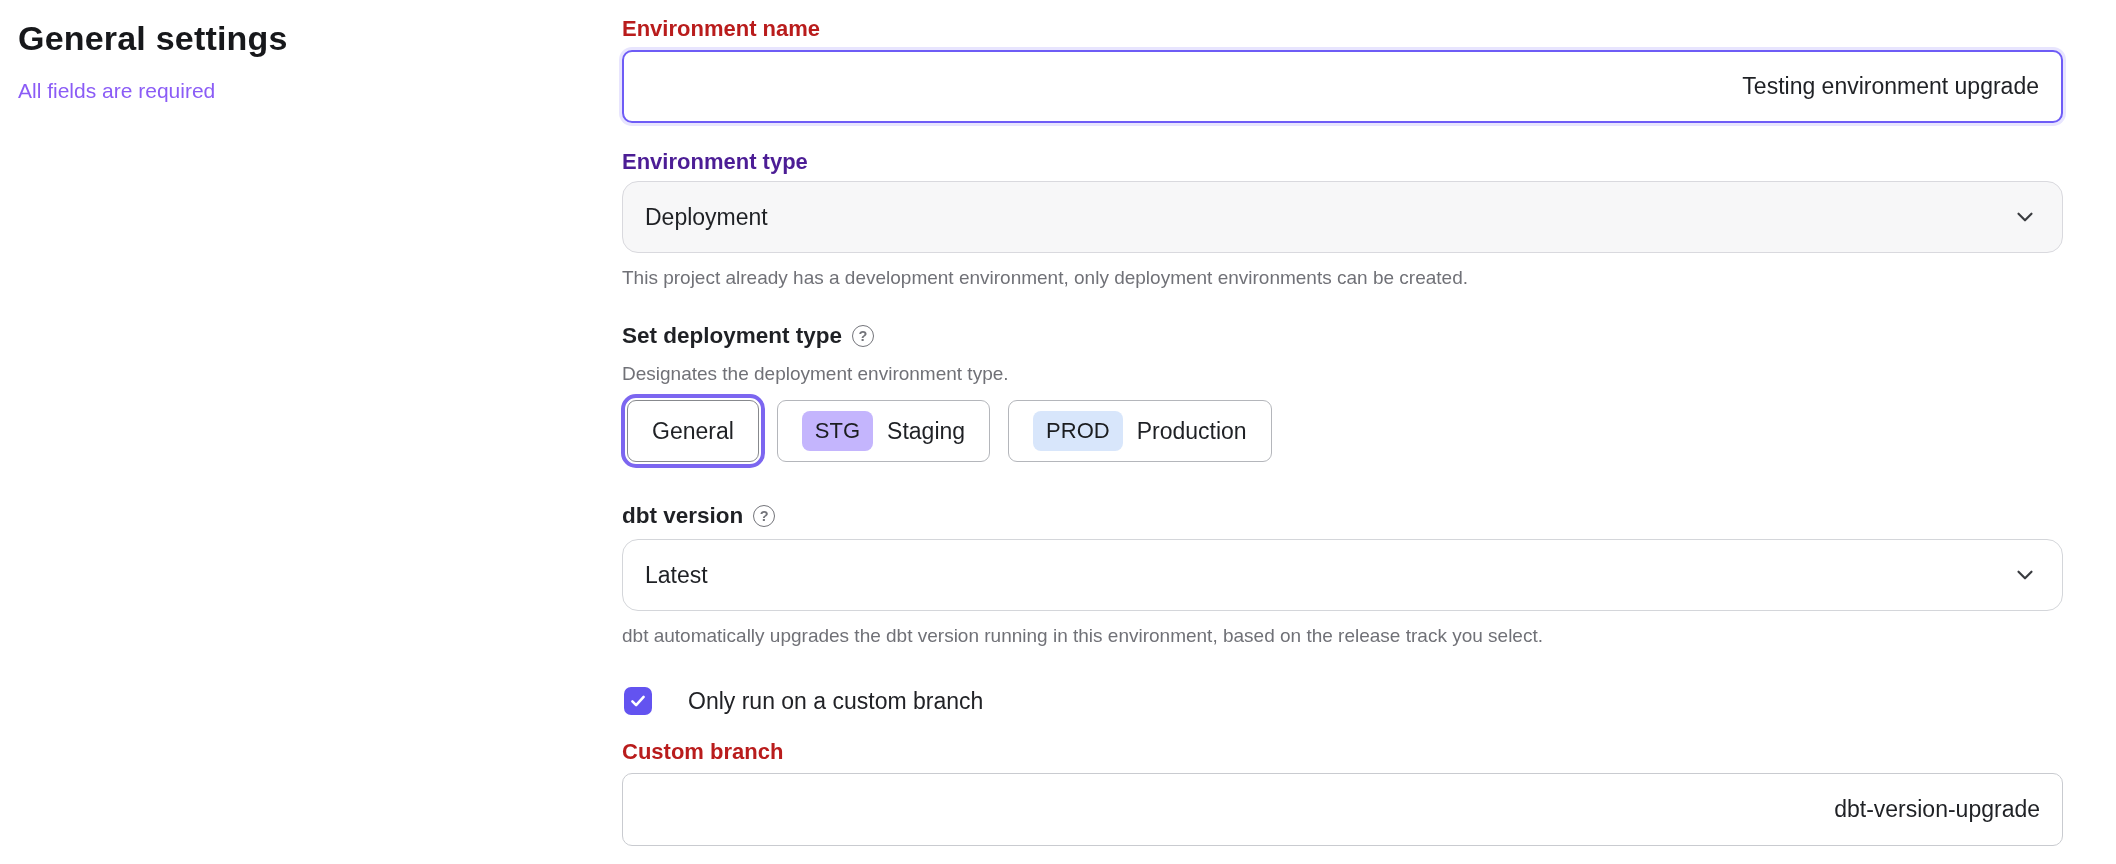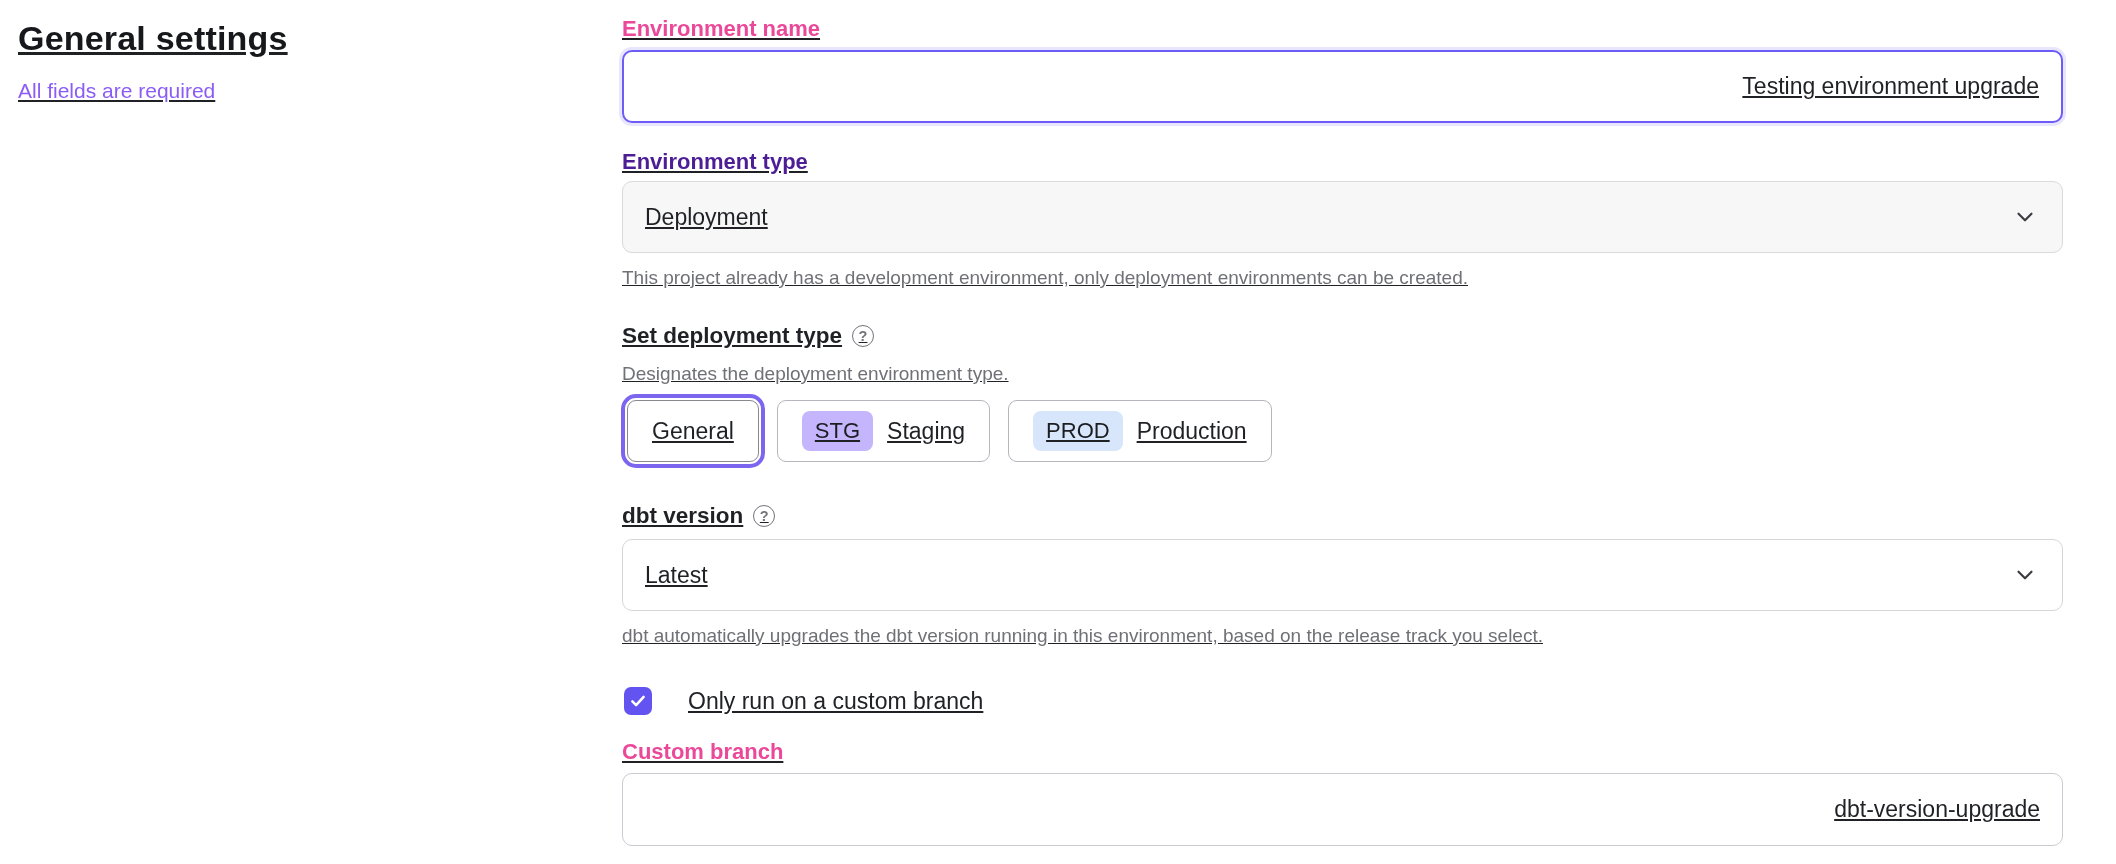--- a/index.html
+++ b/index.html
@@ -7,36 +7,35 @@
     width: 2116px; height: 864px;
     background: #ffffff;
     font-family: "Liberation Sans", "DejaVu Sans", sans-serif;
     color: #1f2125;
     overflow: hidden;
   }
   .page {
     display: flex;
     width: 2116px; height: 864px;
     padding: 14px 36px 20px 18px;
-    text-decoration: underline;
   }
   
   .left-col { width: 604px; flex: 0 0 auto; padding-top: 4px; }
   .page-title {
     font-size: 34px; font-weight: 700; letter-spacing: 0.2px;
     color: #17181b; line-height: 1.2;
   }
   .page-subtitle {
     margin-top: 20px;
     font-size: 21px; color: #8b5cf6; font-weight: 400;
   }
   
   .form-col { width: 1441px; flex: 0 0 auto; padding-top: 2px; }
   .field-label {
-    font-size: 22px; font-weight: 600; color: #ec4899;
+    font-size: 22px; font-weight: 600; color: #b91c1c;
     line-height: 26px;
   }
   .field-label.disabled { color: #4c1d95; }
   .section-label {
     font-size: 22.5px; font-weight: 700; color: #1f2125;
     line-height: 30px; display: flex; align-items: center; gap: 10px;
   }
   .help-icon {
     display: inline-flex; align-items: center; justify-content: center;
     width: 22px; height: 22px; border-radius: 50%;
@@ -56,21 +55,21 @@
     text-align: right;
   }
   .text-input.focused {
     border: 2px solid #6e5cf6;
     box-shadow: 0 0 0 3px rgba(110, 92, 246, 0.16);
   }
   .select {
     position: relative;
     display: flex; align-items: center;
     width: 100%; height: 72px;
-    border: 1px solid #d4d6da; border-radius: 10px;
+    border: 1px solid #d4d6da; border-radius: 16px;
     background: #ffffff; padding: 0 22px;
     font-size: 23px; color: #1f2125; cursor: pointer;
   }
   .select.disabled { background: #f7f7f8; border-color: #d9d9de; }
   .select .chevron {
     position: absolute; right: 24px; top: 50%;
     transform: translateY(-50%);
     width: 26px; height: 26px;
   }
   

